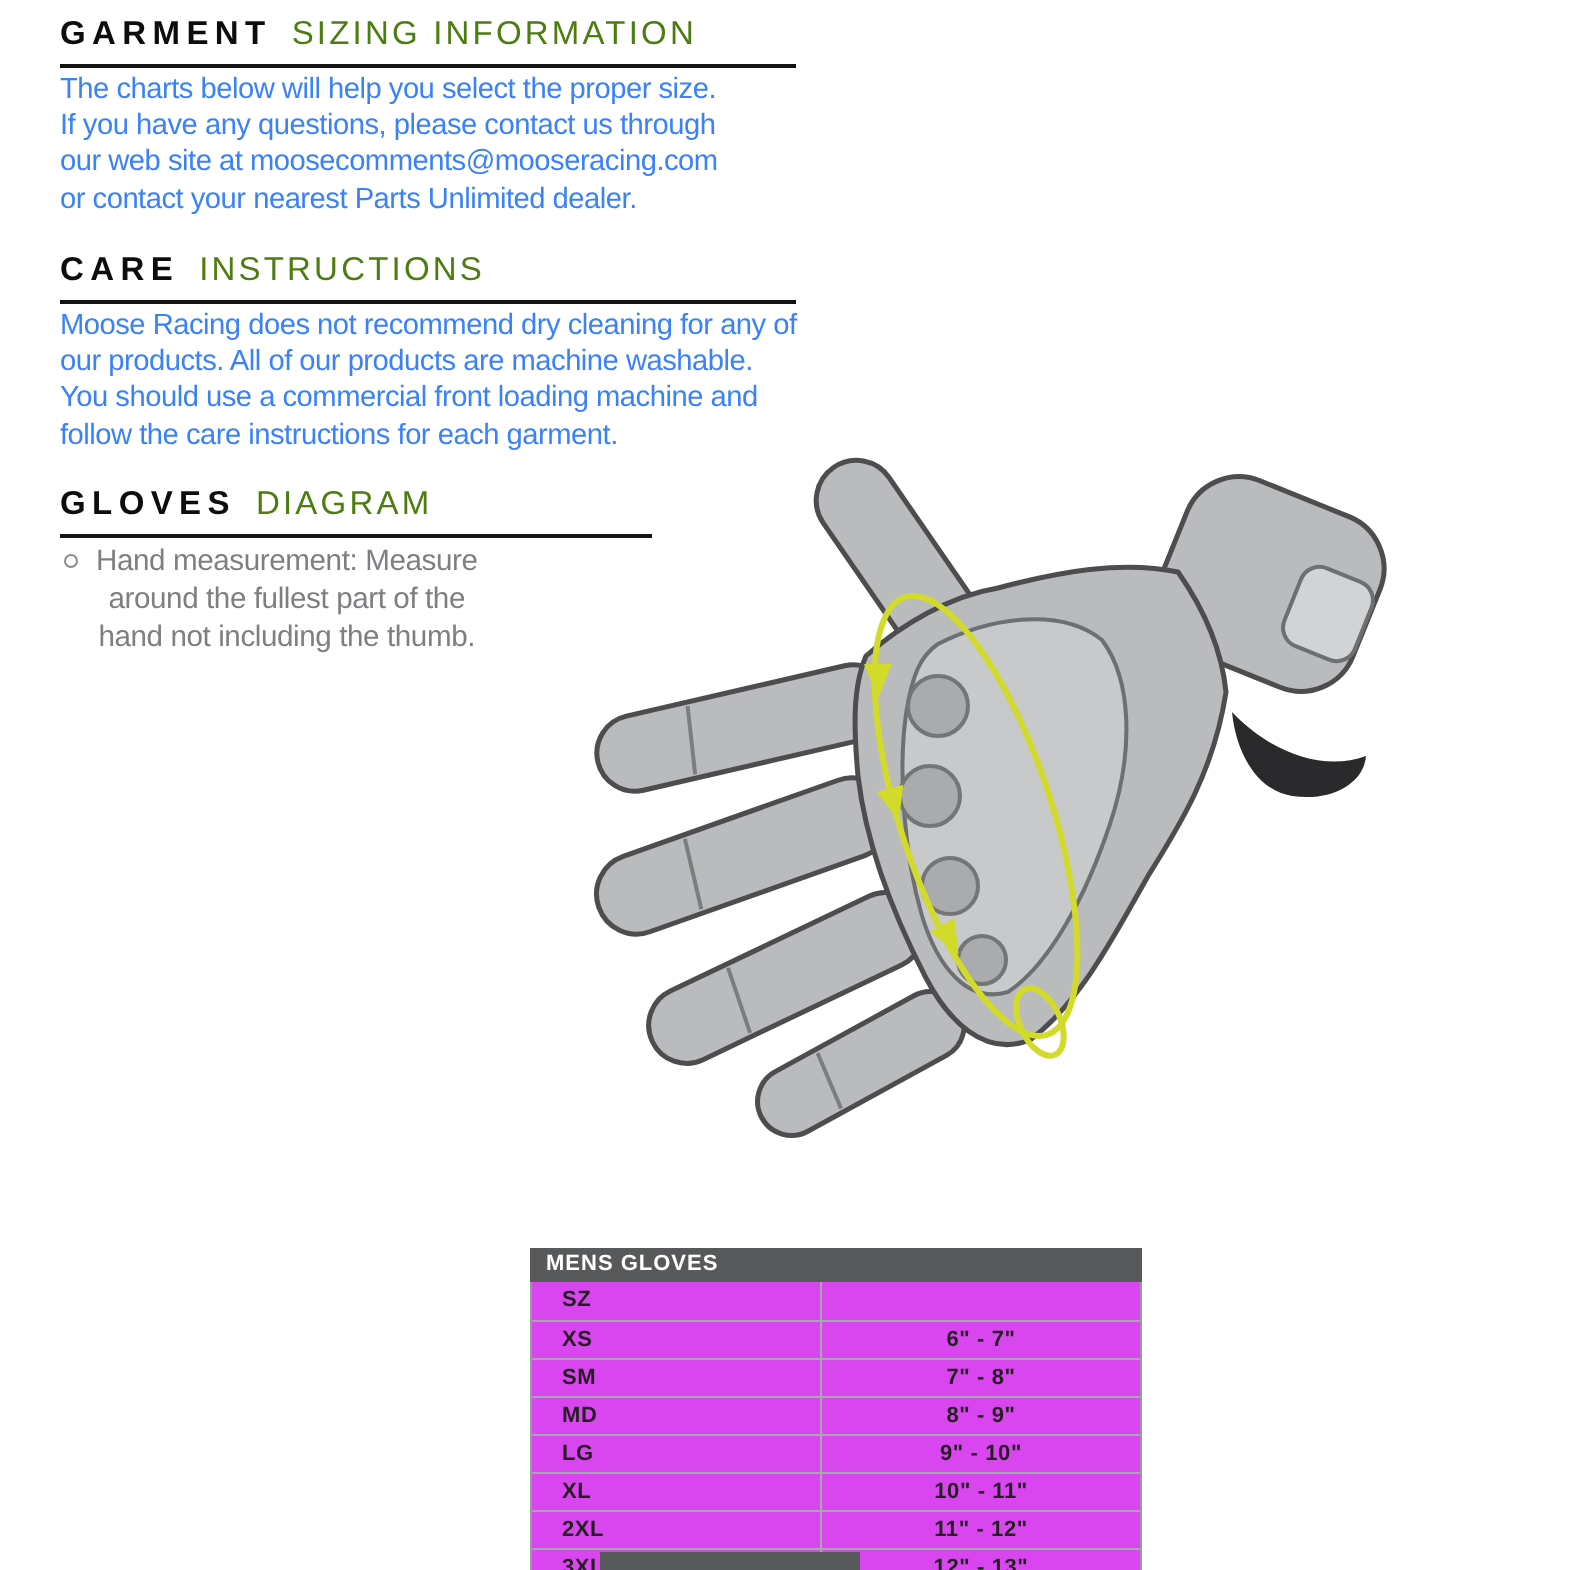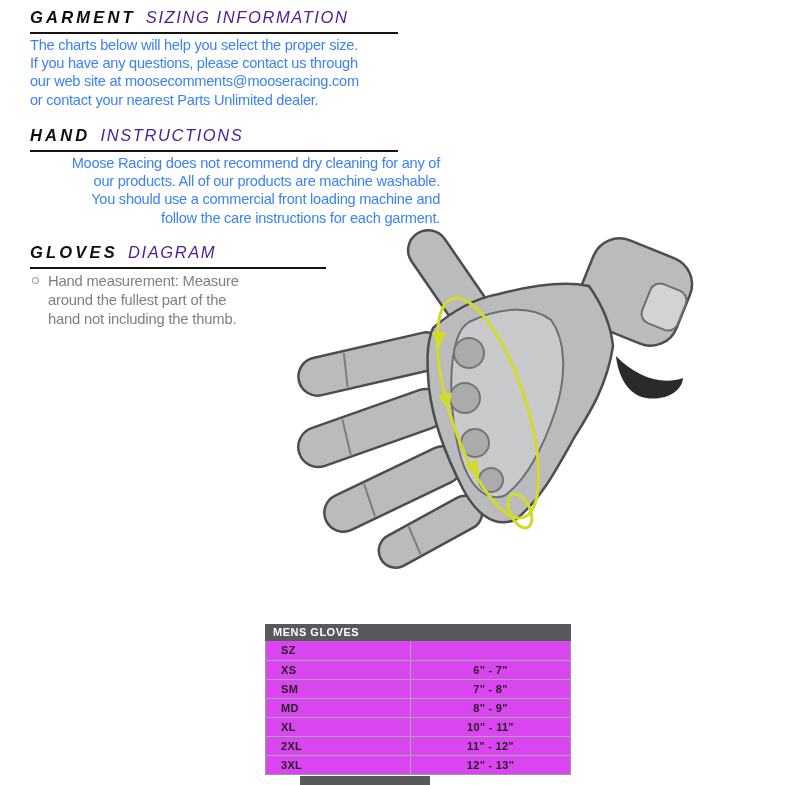--- a/index.html
+++ b/index.html
@@ -6,39 +6,39 @@
   html,body { background:#ffffff; }
   body {
     width:786px; height:785px; position:relative; overflow:hidden;
     font-family:"Liberation Sans", sans-serif; color:#231f20;
   }
   .abs { position:absolute; }
 
   
   .sec-heading { left:30px; width:370px; }
   .heading-line { display:flex; align-items:baseline; gap:10px; white-space:nowrap; }
-  .hp { font-style:italic; font-weight:bold; font-size:16.5px; letter-spacing:3.2px; color:#0d0d0d; }
-  .hs { font-style:italic; font-weight:400; font-size:16.5px; letter-spacing:1.6px; color:#4c1d95; }
+  .hp { font-weight:bold; font-size:16.5px; letter-spacing:3.2px; color:#0d0d0d; }
+  .hs { font-weight:400; font-size:16.5px; letter-spacing:1.6px; color:#4d7c0f; }
   .rule { height:2px; background:#141414; margin-top:5px; }
 
   
   .body-text {
     left:30px; font-size:14.6px; line-height:18.2px; letter-spacing:-0.25px;
     white-space:pre-line; color:#3b82f6;
   }
 
   
   .bullet-note { left:32px; top:272px; width:270px; display:flex; gap:9px; }
   .bullet-dot {
     width:7px; height:7px; border:1.6px solid #8a8c8f; border-radius:50%;
     margin-top:5px; flex:0 0 auto;
   }
   .bullet-text {
     font-size:14.8px; line-height:19px; letter-spacing:-0.2px;
-    white-space:pre-line; color:#7d7f82;
+    white-space:pre-line; color:#7d7f82;text-align:center;
   }
 
   
   .glove-wrap { left:283px; top:228px; width:420px; height:352px; }
 
   
   .size-table { left:265px; top:624px; width:306px; font-weight:bold; }
   .st-title {
     background:#58595b; color:#ffffff; height:17px; line-height:17px;
     padding-left:8px; font-size:11px; letter-spacing:0.5px;
@@ -63,26 +63,26 @@
   </div>
   <div class="rule" style="width:368px;"></div>
 </div>
 <div class="abs body-text" style="top:36px; width:400px;">The charts below will help you select the proper size.
 If you have any questions, please contact us through
 our web site at moosecomments@mooseracing.com
 or contact your nearest Parts Unlimited dealer.</div>
 
 <div class="abs sec-heading" style="top:126px;">
   <div class="heading-line">
-    <span class="hp">HAND</span>
+    <span class="hp">CARE</span>
     <span class="hs">INSTRUCTIONS</span>
   </div>
   <div class="rule" style="width:368px;"></div>
 </div>
-<div class="abs body-text" style="top:154px; width:410px;text-align:right;">Moose Racing does not recommend dry cleaning for any of
+<div class="abs body-text" style="top:154px; width:410px;">Moose Racing does not recommend dry cleaning for any of
 our products. All of our products are machine washable.
 You should use a commercial front loading machine and
 follow the care instructions for each garment.</div>
 
 <div class="abs sec-heading" style="top:243px;">
   <div class="heading-line">
     <span class="hp">GLOVES</span>
     <span class="hs">DIAGRAM</span>
   </div>
   <div class="rule" style="width:296px;"></div>
@@ -166,20 +166,24 @@
     </div>
     <div class="st-row">
       <div class="st-size">SM</div>
       <div class="st-range">7" - 8"</div>
     </div>
     <div class="st-row">
       <div class="st-size">MD</div>
       <div class="st-range">8" - 9"</div>
     </div>
     <div class="st-row">
+      <div class="st-size">LG</div>
+      <div class="st-range">9" - 10"</div>
+    </div>
+    <div class="st-row">
       <div class="st-size">XL</div>
       <div class="st-range">10" - 11"</div>
     </div>
     <div class="st-row">
       <div class="st-size">2XL</div>
       <div class="st-range">11" - 12"</div>
     </div>
     <div class="st-row">
       <div class="st-size">3XL</div>
       <div class="st-range">12" - 13"</div>

